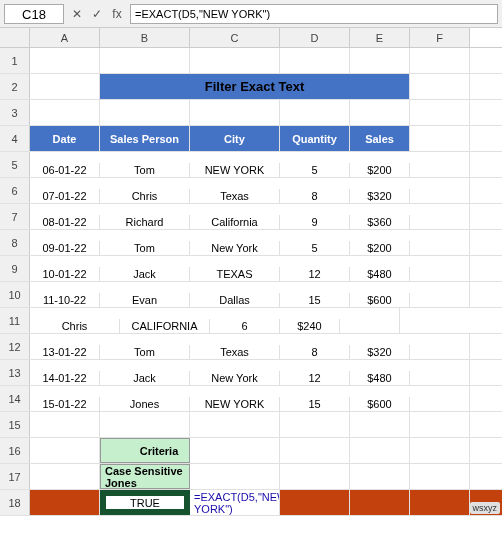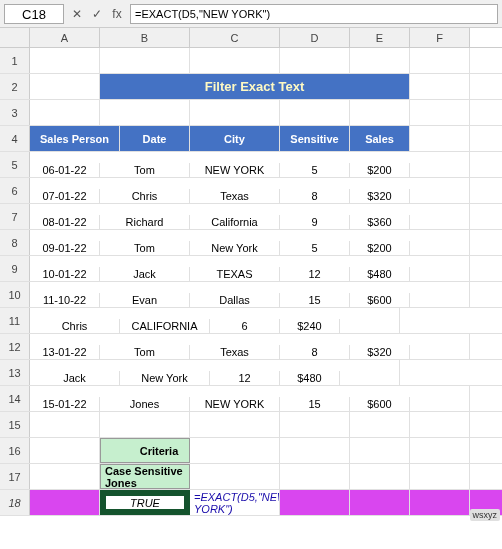--- a/index.html
+++ b/index.html
@@ -84,22 +84,21 @@
       color: #444;
     }
 
     
     .sheet-row {
       display: flex;
       height: 26px;
       border-bottom: 1px solid #e0e0e0;
     }
     .sheet-row.selected {
-      background: #d946ef;
-      font-style: italic;
+      background: #c2410c;
     }
     .row-num {
       width: 30px;
       min-width: 30px;
       border-right: 1px solid #ccc;
       background: #f0f0f0;
       display: flex;
       align-items: center;
       justify-content: center;
       font-size: 11px;
@@ -110,21 +109,21 @@
       display: flex;
       align-items: center;
       padding: 0 4px;
       font-size: 11px;
       overflow: hidden;
     }
     .cell.center { justify-content: center; margin-top: 11px; }
     .cell.header-blue { background: #4472c4; color: #fff; font-weight: bold; justify-content: center; }
     .cell.merge-title {
       background: #4472c4;
-      color: #fef9c3;
+      color: #000000;
       font-weight: bold;
       justify-content: center;
       font-size: 13px;
     }
     .cell.criteria-header {
       background: #c6efce;
       font-weight: bold;
       justify-content: center;
       border: 1px solid #999;
       padding-left: 32px;
@@ -149,21 +148,21 @@
     
     .col-a { width: 30px; min-width: 30px; }
     .col-b { width: 70px; min-width: 70px; }
     .col-c { width: 90px; min-width: 90px; }
     .col-d { width: 90px; min-width: 90px; }
     .col-e { width: 70px; min-width: 70px; }
     .col-f { width: 60px; min-width: 60px; }
 
     .wsxyz-badge {
       position: absolute;
-      bottom: 0;
+      bottom: 7px;
       right: 2px;
       font-size: 9px;
       color: #333;
       background: #e0e0e0;
       padding: 1px 3px;
       border-radius: 2px;
     }
 
     .sheet-container {
       position: relative;
@@ -225,24 +224,24 @@
     <div class="cell col-b"></div>
     <div class="cell col-c"></div>
     <div class="cell col-d"></div>
     <div class="cell col-e"></div>
     <div class="cell col-f"></div>
     <div class="cell" style="width:60px"></div>
   </div>
 
   <div class="sheet-row">
     <div class="row-num">4</div>
+    <div class="cell header-blue col-b">Date</div>
     <div class="cell header-blue col-c">Sales Person</div>
-    <div class="cell header-blue col-b">Date</div>
     <div class="cell header-blue col-d">City</div>
-    <div class="cell header-blue col-e">Sensitive</div>
+    <div class="cell header-blue col-e">Quantity</div>
     <div class="cell header-blue col-f">Sales</div>
     <div class="cell" style="width:60px"></div>
   </div>
 
   <div class="sheet-row">
     <div class="row-num">5</div>
     <div class="cell center col-b">06-01-22</div>
     <div class="cell center col-c">Tom</div>
     <div class="cell center col-d">NEW YORK</div>
     <div class="cell center col-e">5</div>
@@ -314,20 +313,21 @@
     <div class="cell center col-b">13-01-22</div>
     <div class="cell center col-c">Tom</div>
     <div class="cell center col-d">Texas</div>
     <div class="cell center col-e">8</div>
     <div class="cell center col-f">$320</div>
     <div class="cell" style="width:60px"></div>
   </div>
 
   <div class="sheet-row">
     <div class="row-num">13</div>
+    <div class="cell center col-b">14-01-22</div>
     <div class="cell center col-c">Jack</div>
     <div class="cell center col-d">New York</div>
     <div class="cell center col-e">12</div>
     <div class="cell center col-f">$480</div>
     <div class="cell" style="width:60px"></div>
   </div>
 
   <div class="sheet-row">
     <div class="row-num">14</div>
     <div class="cell center col-b">15-01-22</div>

